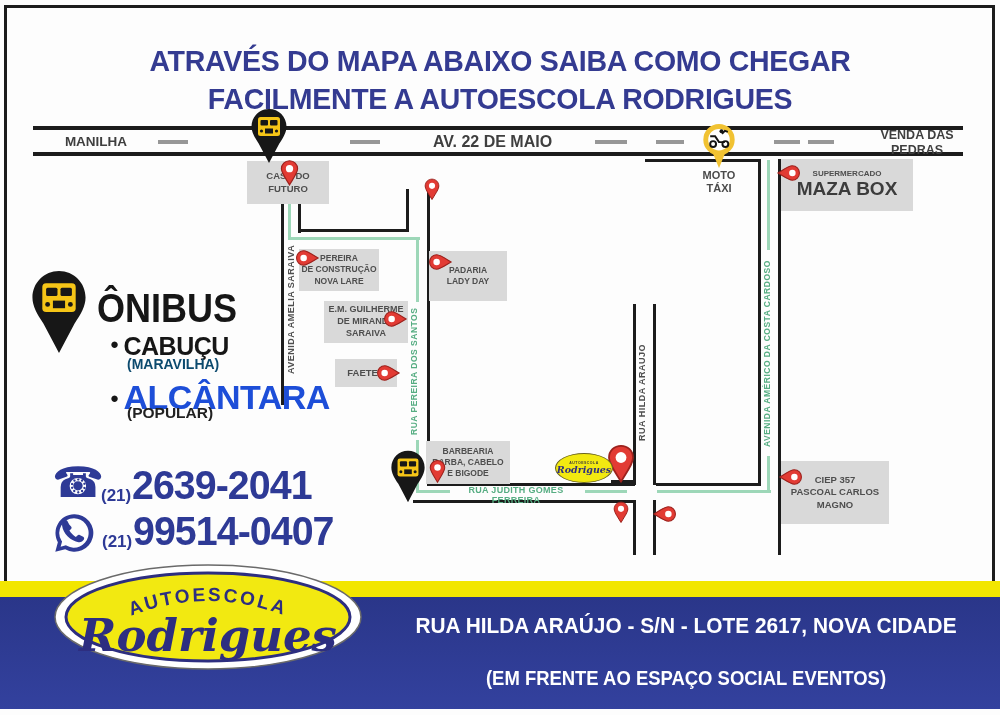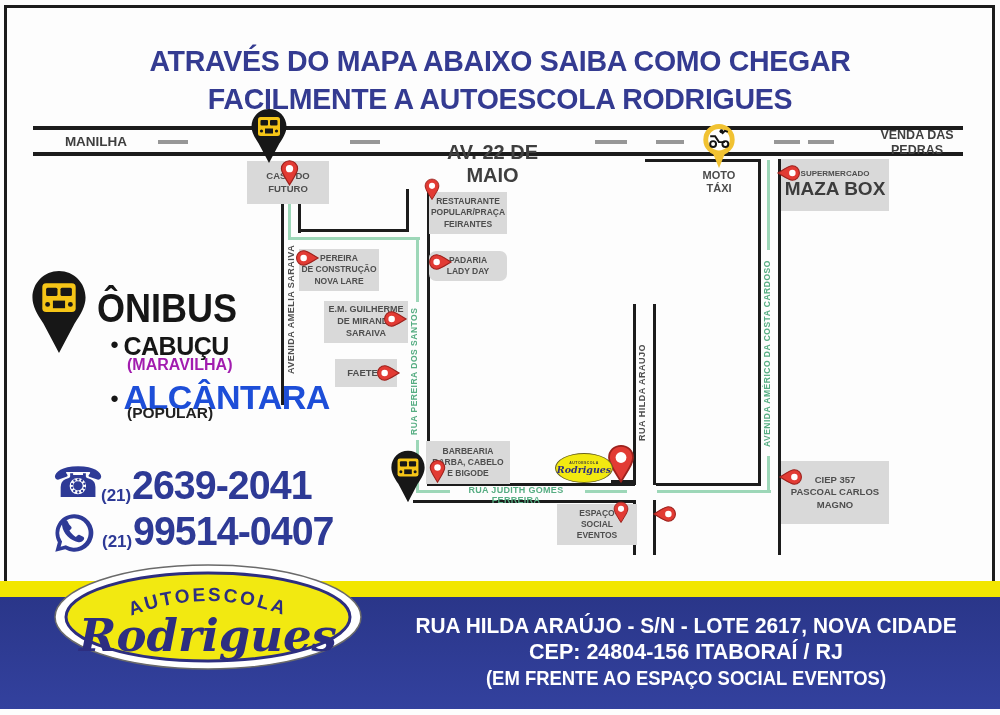--- a/index.html
+++ b/index.html
@@ -44,21 +44,21 @@
 
   <div class="line" style="left:33px;top:126px;width:930px;height:4px;"></div>
   <div class="line" style="left:33px;top:152px;width:930px;height:4px;"></div>
   <div class="dash" style="left:158px;top:140px;width:30px;"></div>
   <div class="dash" style="left:350px;top:140px;width:30px;"></div>
   <div class="dash" style="left:595px;top:140px;width:32px;"></div>
   <div class="dash" style="left:656px;top:140px;width:28px;"></div>
   <div class="dash" style="left:774px;top:140px;width:26px;"></div>
   <div class="dash" style="left:808px;top:140px;width:26px;"></div>
   <div class="roadlabel" style="left:58px;top:134px;width:76px;font-size:13.5px;">MANILHA</div>
-  <div class="roadlabel" style="left:425px;top:133px;width:135px;font-size:20px;margin-top:8px;">AV. 22 DE MAIO</div>
+  <div class="roadlabel" style="left:425px;top:133px;width:135px;font-size:16px;">AV. 22 DE MAIO</div>
   <div class="roadlabel" style="left:874px;top:128px;width:86px;font-size:12.5px;line-height:1.16;">VENDA DAS
 PEDRAS</div>
 
   <div class="line" style="left:645px;top:159px;width:116px;height:3px;"></div>
 
   <div class="line" style="left:281px;top:189px;width:3px;height:216px;"></div>
   <div class="line" style="left:298px;top:189px;width:3px;height:44px;"></div>
   <div class="line" style="left:298px;top:229px;width:111px;height:3px;"></div>
   <div class="line" style="left:406px;top:189px;width:3px;height:43px;"></div>
   <div class="line" style="left:427px;top:189px;width:3px;height:297px;"></div>
@@ -83,45 +83,39 @@
   <div class="route" style="left:767px;top:456px;width:3px;height:36px;"></div>
 
   <div class="vtext" style="left:286px;top:212px;height:195px;">AVENIDA AMELIA SARAIVA</div>
   <div class="vtext green" style="left:409px;top:302px;height:138px;font-size:8.5px;">RUA PEREIRA DOS SANTOS</div>
   <div class="vtext" style="left:637px;top:328px;height:130px;">RUA HILDA ARAUJO</div>
   <div class="vtext green" style="left:762px;top:250px;height:208px;font-size:8.5px;">AVENIDA AMÉRICO DA COSTA CARDOSO</div>
   <div class="abs green" style="left:448px;top:485px;width:136px;font-size:9px;font-weight:bold;text-align:center;letter-spacing:0.3px;">RUA JUDITH GOMES FERREIRA</div>
 
   <div class="box" style="left:202px;top:161px;width:82px;height:43px;font-size:9.5px;margin-left:45px;">CASA DO
 FUTURO</div>
-  <div class="box" style="left:429px;top:192px;width:78px;height:42px;">RESTAURANTE
-POPULAR/PRAÇA
-FEIRANTES</div>
   <div class="box" style="left:299px;top:249px;width:80px;height:42px;">PEREIRA
 DE CONSTRUÇÃO
 NOVA LARE</div>
-  <div class="box" style="left:429px;top:251px;width:78px;height:30px;border-radius:7px;">PADARIA
+  <div class="box" style="left:429px;top:251px;width:78px;height:50px;">PADARIA
 LADY DAY</div>
   <div class="box" style="left:324px;top:301px;width:84px;height:42px;font-size:9px;">E.M. GUILHERME
 DE MIRANDA
 SARAIVA</div>
   <div class="box" style="left:335px;top:359px;width:62px;height:28px;font-size:9.5px;">FAETEC</div>
   <div class="box" style="left:426px;top:441px;width:84px;height:43px;">BARBEARIA
 BARBA, CABELO
 E BIGODE</div>
-  <div class="box" style="left:781px;top:159px;width:108px;height:52px;flex-direction:column;line-height:1.1;">
+  <div class="box" style="left:781px;top:159px;width:132px;height:52px;flex-direction:column;line-height:1.1;">
     <span style="font-size:8px;">SUPERMERCADO</span>
     <span style="font-size:19px;font-weight:800;color:#3c3c3c;">MAZA BOX</span>
   </div>
   <div class="box" style="left:781px;top:461px;width:108px;height:63px;font-size:9.5px;">CIEP 357
 PASCOAL CARLOS
 MAGNO</div>
-  <div class="box" style="left:557px;top:504px;width:80px;height:41px;">ESPAÇO
-SOCIAL
-EVENTOS</div>
 
   <svg class="pin" style="left:280px;top:159px;" width="19" height="28" viewBox="0 0 24 34">
       <path d="M12 1.5C6.2 1.5 1.8 6 1.8 11.6c0 4.5 3.4 9.3 10.2 20.4 6.8-11.1 10.2-15.9 10.2-20.4C22.2 6 17.8 1.5 12 1.5z" fill="#e23b34" stroke="#9c221d" stroke-width="1.5"></path>
       <circle cx="12" cy="11.5" r="4.6" fill="#fff"></circle>
     </svg>
   <svg class="pin" style="left:424px;top:178px;" width="16" height="23" viewBox="0 0 24 34">
       <path d="M12 1.5C6.2 1.5 1.8 6 1.8 11.6c0 4.5 3.4 9.3 10.2 20.4 6.8-11.1 10.2-15.9 10.2-20.4C22.2 6 17.8 1.5 12 1.5z" fill="#e23b34" stroke="#9c221d" stroke-width="1.5"></path>
       <circle cx="12" cy="11.5" r="4.6" fill="#fff"></circle>
     </svg>
   <svg class="pin pin-right" style="left:299px;top:246px;" width="17" height="24" viewBox="0 0 24 34">
@@ -212,21 +206,21 @@
       <rect x="16" y="21.5" width="8" height="5" fill="#171717"></rect>
       <circle cx="12.5" cy="24" r="1.6" fill="#171717"></circle>
       <circle cx="27.5" cy="24" r="1.6" fill="#171717"></circle>
     </svg>
   <div class="legend-name" style="left:97px;top:286px;font-size:40px;font-weight:900;transform:scaleX(0.9);letter-spacing:0px;">ÔNIBUS</div>
 
   <div class="abs" style="left:110px;top:332px;">
     <span style="font-size:15px;vertical-align:6px;color:#161616;">●</span>
     <span style="font-size:25px;font-weight:800;color:#161616;letter-spacing:-0.5px;">CABUÇU</span>
   </div>
-  <div class="abs" style="left:127px;top:356px;font-size:16px;font-weight:600;color:#a21caf;">(MARAVILHA)</div>
+  <div class="abs" style="left:127px;top:356px;font-size:14px;font-weight:600;color:#0c4a6e;">(MARAVILHA)</div>
   <div class="abs" style="left:110px;top:378px;">
     <span style="font-size:15px;vertical-align:6px;color:#161616;">●</span>
     <span style="font-size:34px;font-weight:800;color:#1d4ed8;letter-spacing:-0.5px;">ALCÂNTARA</span>
   </div>
   <div class="abs" style="left:127px;top:404px;font-size:15.5px;font-weight:600;color:#222;">(POPULAR)</div>
 
   <div class="abs" style="left:52px;top:462px;font-size:42px;line-height:42px;color:#2e3a96;">☎</div>
   <div class="contact-area" style="left:101px;top:486px;font-size:17px;">(21)</div>
   <div class="contact-num" style="left:132px;top:464px;font-size:41px;line-height:42px;">2639-2041</div>
 
@@ -244,16 +238,15 @@
     <ellipse cx="156" cy="54" rx="153" ry="52" fill="#ffffff" stroke="#6a6a6a" stroke-width="1.5"></ellipse>
     <ellipse cx="156" cy="54" rx="142" ry="44" fill="#f2e911" stroke="#2d2e80" stroke-width="3"></ellipse>
     <path id="logoArc" d="M 58 62 Q 156 14 254 62" fill="none"></path>
     <text font-family="Liberation Sans, sans-serif" font-size="19" font-weight="bold" fill="#2d2e80" letter-spacing="2.5">
       <textPath href="#logoArc" startOffset="50%" text-anchor="middle">AUTOESCOLA</textPath>
     </text>
     <text x="156" y="88" text-anchor="middle" font-family="DejaVu Serif, serif" font-style="italic" font-weight="bold" font-size="45" fill="#2d2e80">Rodrigues</text>
   </svg>
 
   <div class="addr" style="top:614px;font-size:21.5px;transform:scaleX(0.97);">RUA HILDA ARAÚJO - S/N - LOTE 2617, NOVA CIDADE</div>
-  <div class="addr" style="top:640px;font-size:21.5px;">CEP: 24804-156 ITABORAÍ / RJ</div>
   <div class="addr" style="top:666px;font-size:20.5px;font-weight:600;transform:scaleX(0.9);">(EM FRENTE AO ESPAÇO SOCIAL EVENTOS)</div>
 
 </div>
 
 </body></html>

